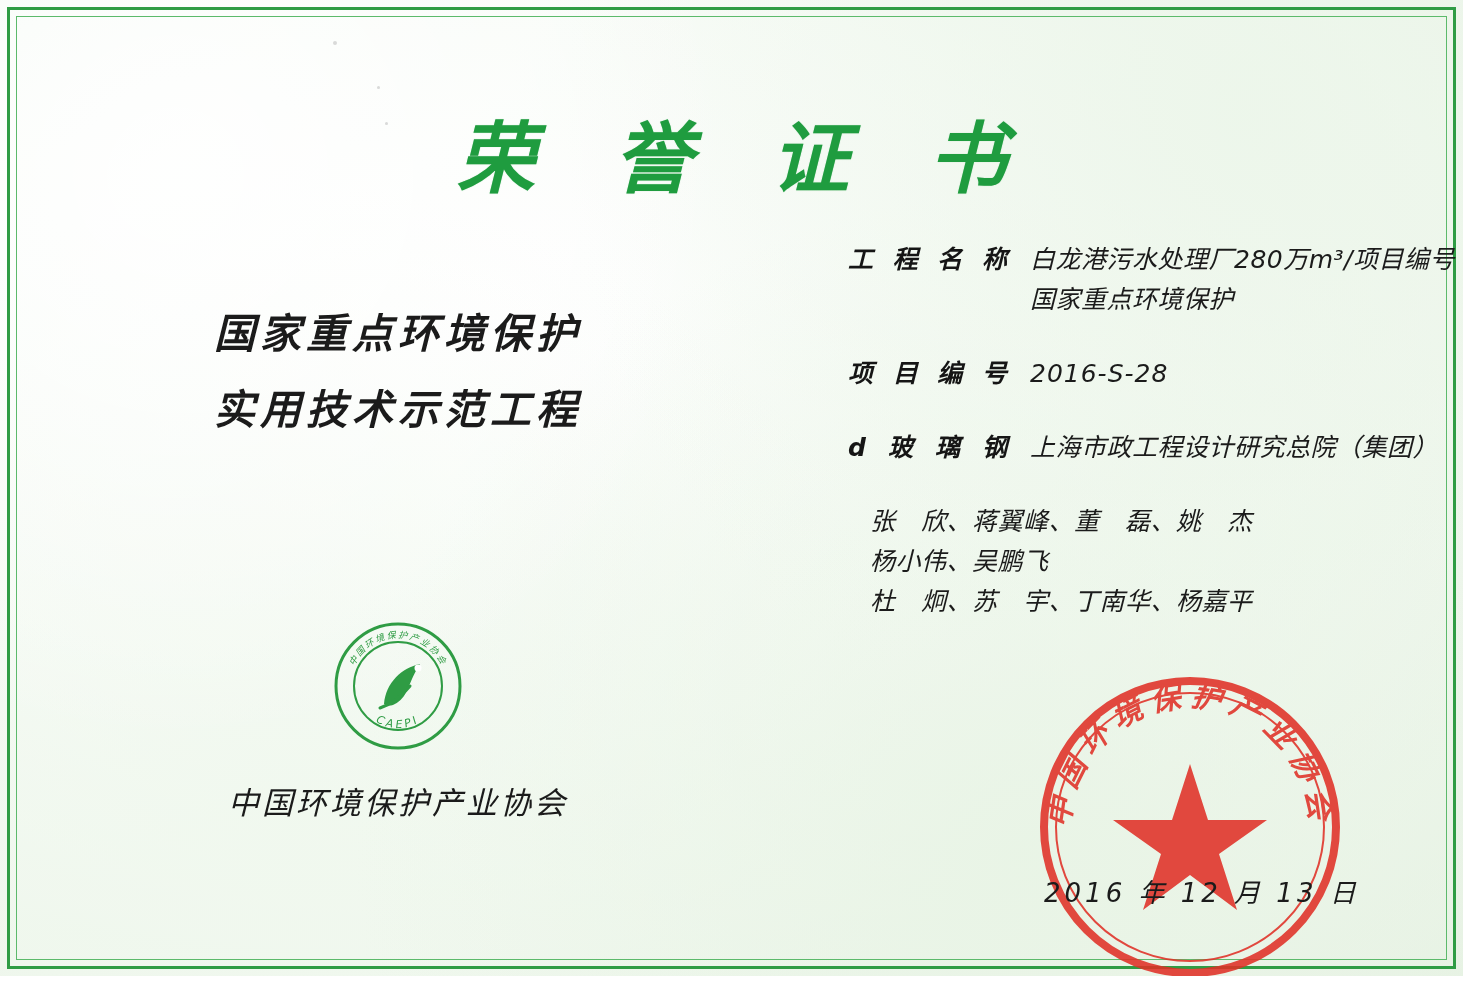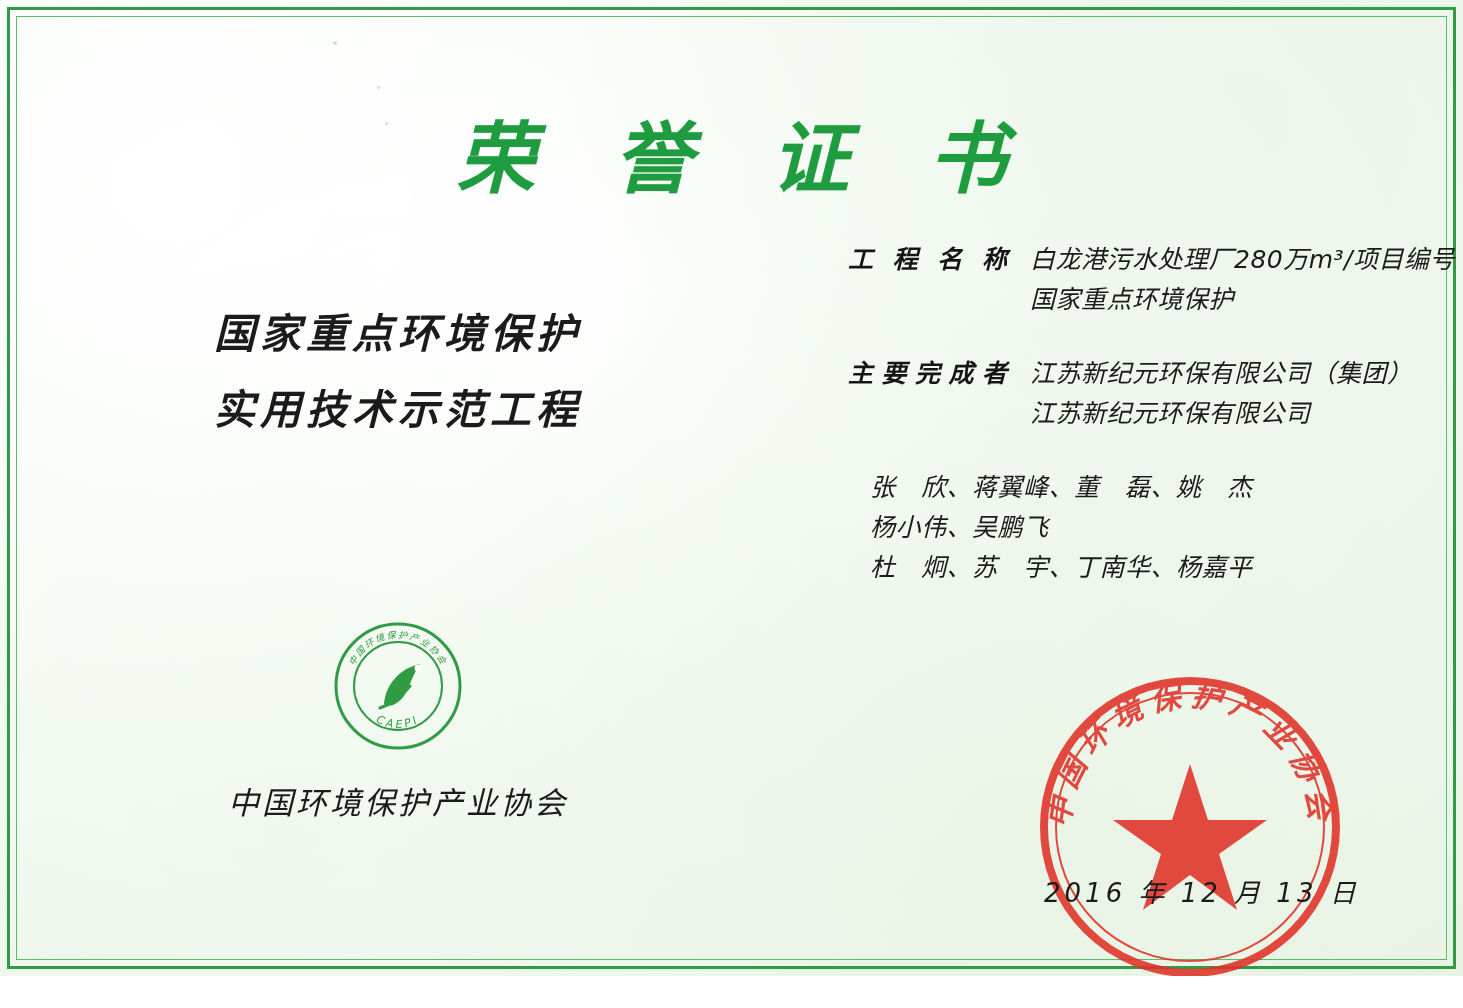--- a/index.html
+++ b/index.html
@@ -227,26 +227,31 @@
   <div class="fields">
 
     <div class="field">
       <div class="field-label">工程名称</div>
       <div class="field-value">
         <span class="vline">白龙港污水处理厂280万m³/项目编号</span>
         <span class="vline">国家重点环境保护</span>
       </div>
     </div>
 
-
-    <div class="field">
-      <div class="field-label">主要完成者</div>
+    <div class="field">
+      <div class="field-label">项目编号</div>
+      <div class="field-value mono-num">
+        <span class="vline">2016-S-28</span>
+      </div>
+    </div>
+
+    <div class="field">
+      <div class="field-label">d玻璃钢</div>
       <div class="field-value">
-        <span class="vline">江苏新纪元环保有限公司（集团）</span>
-        <span class="vline">江苏新纪元环保有限公司</span>
+        <span class="vline">上海市政工程设计研究总院（集团）</span>
       </div>
     </div>
 
     <div class="field">
       <div class="field-value">
         <span class="vline">张　欣、蒋翼峰、董　磊、姚　杰</span>
         <span class="vline">杨小伟、吴鹏飞</span>
         <span class="vline">杜　炯、苏　宇、丁南华、杨嘉平</span>
       </div>
     </div>

